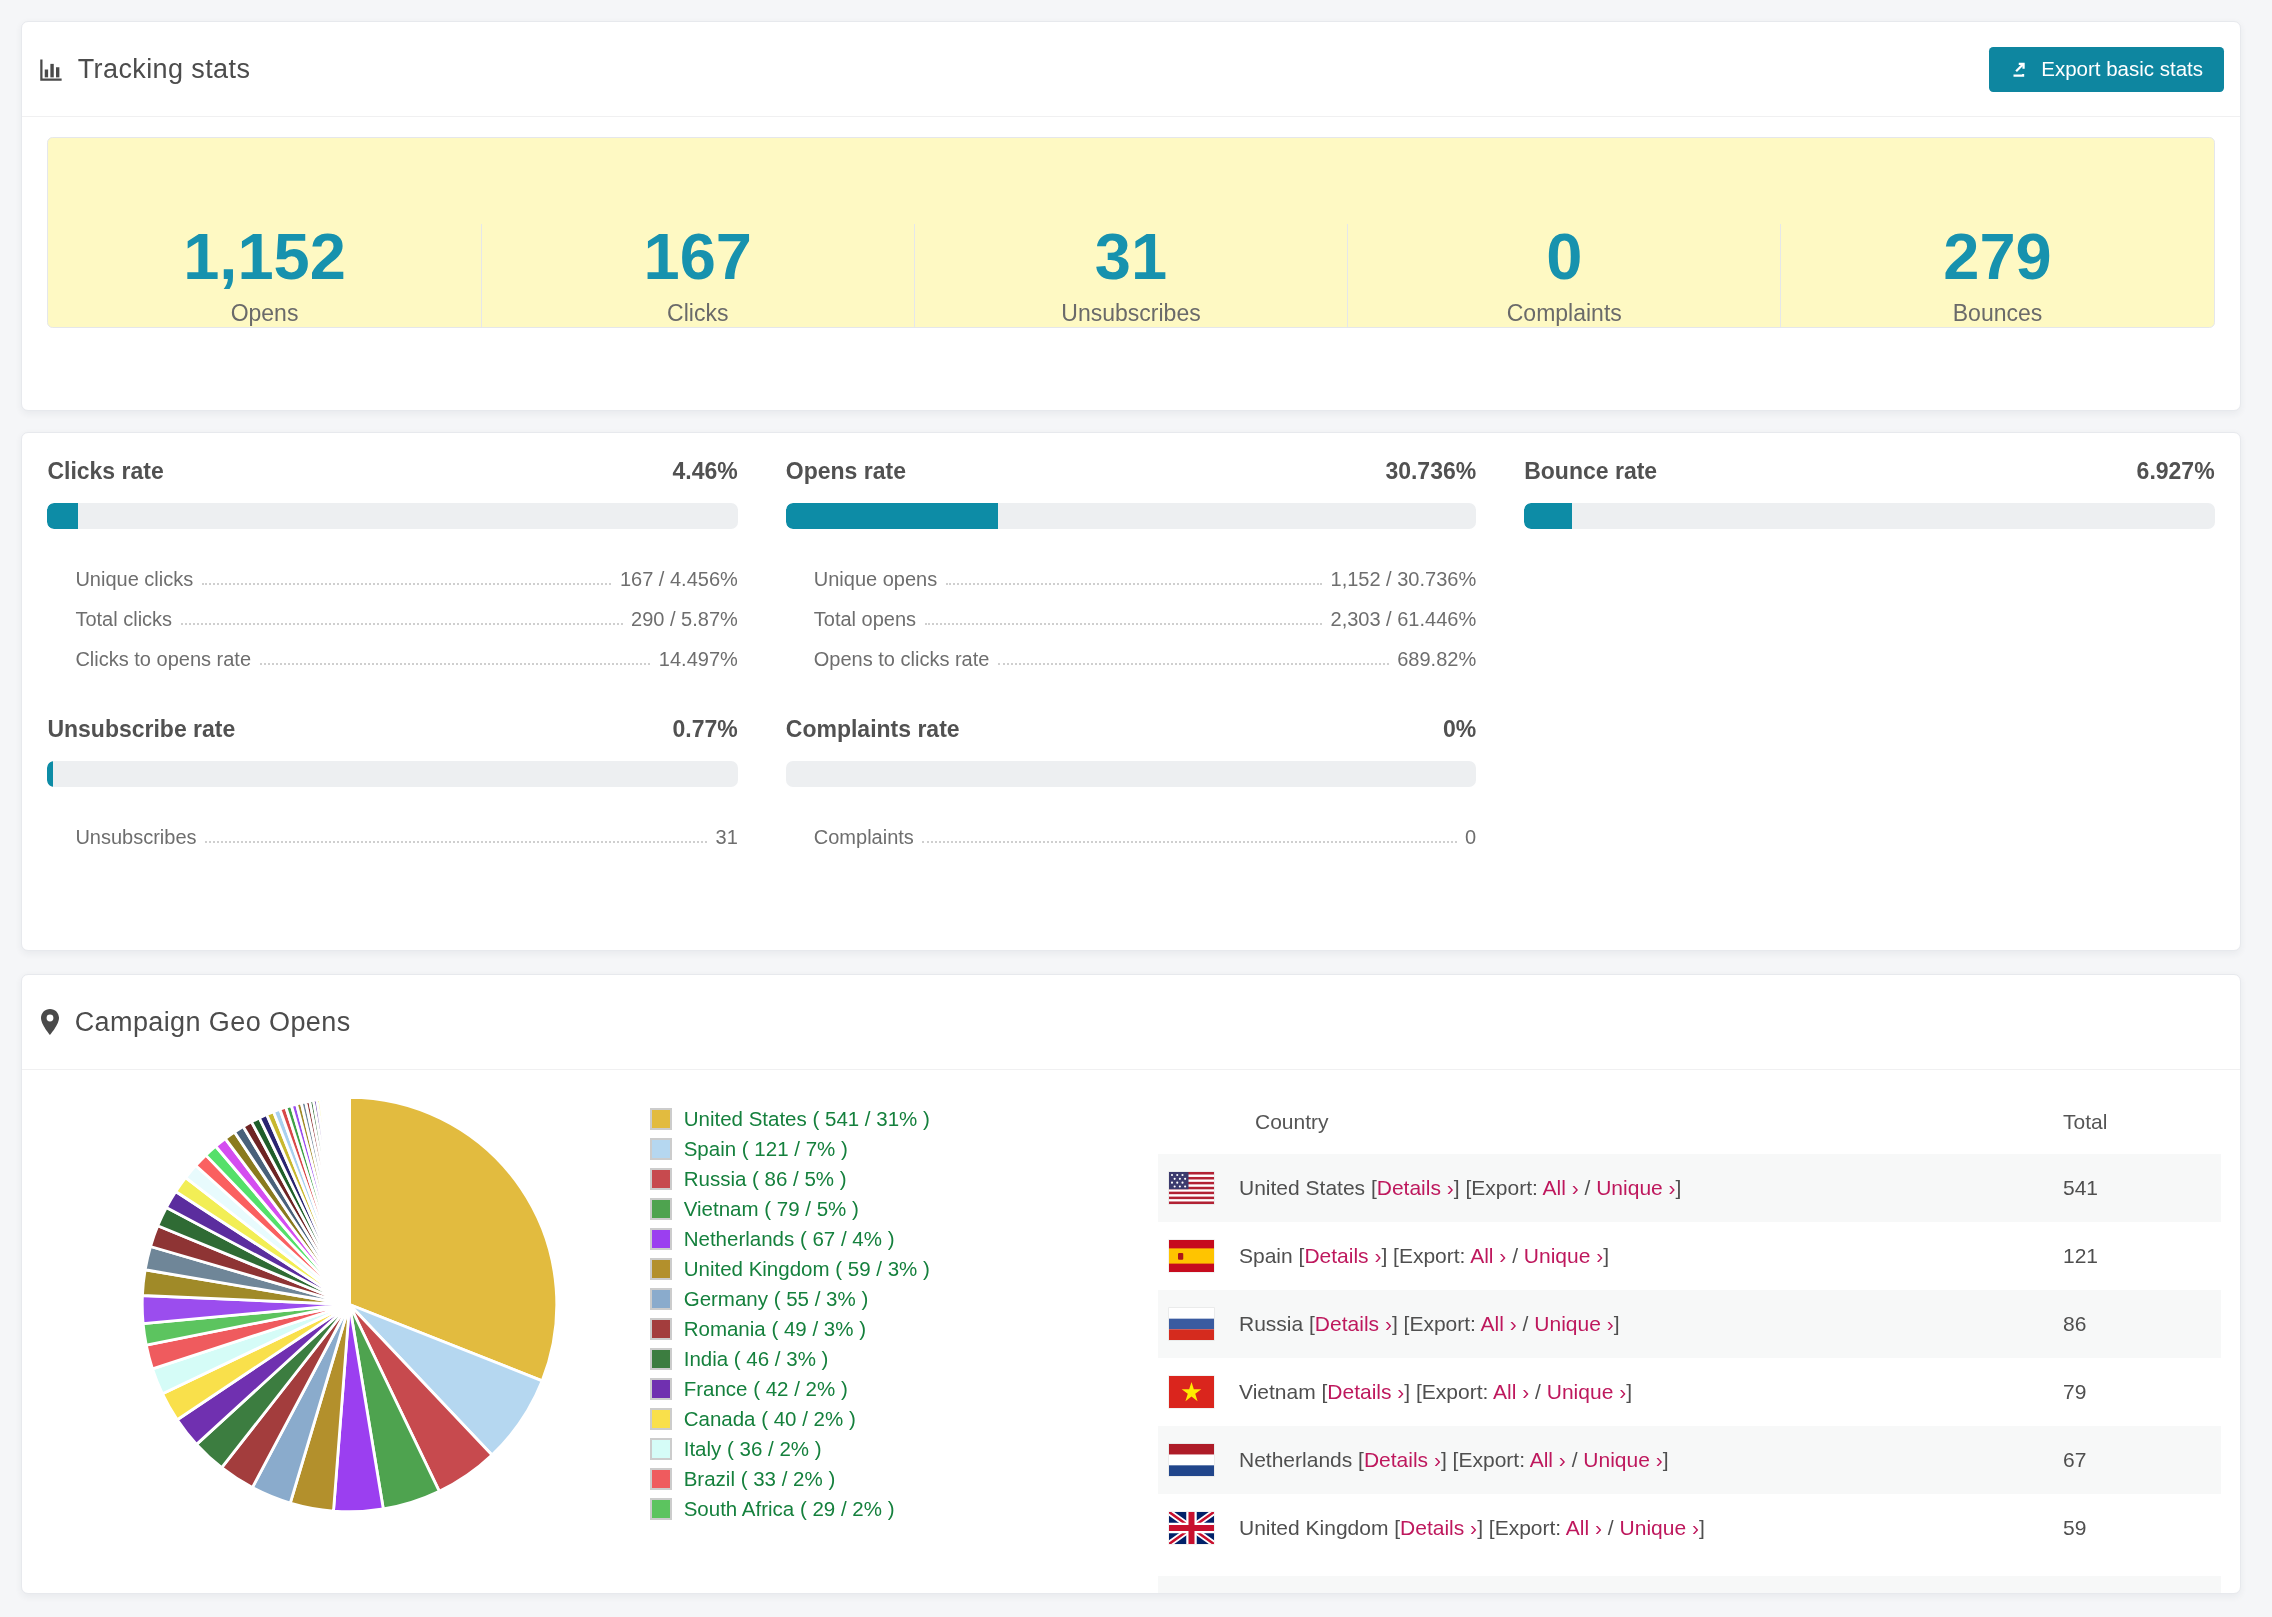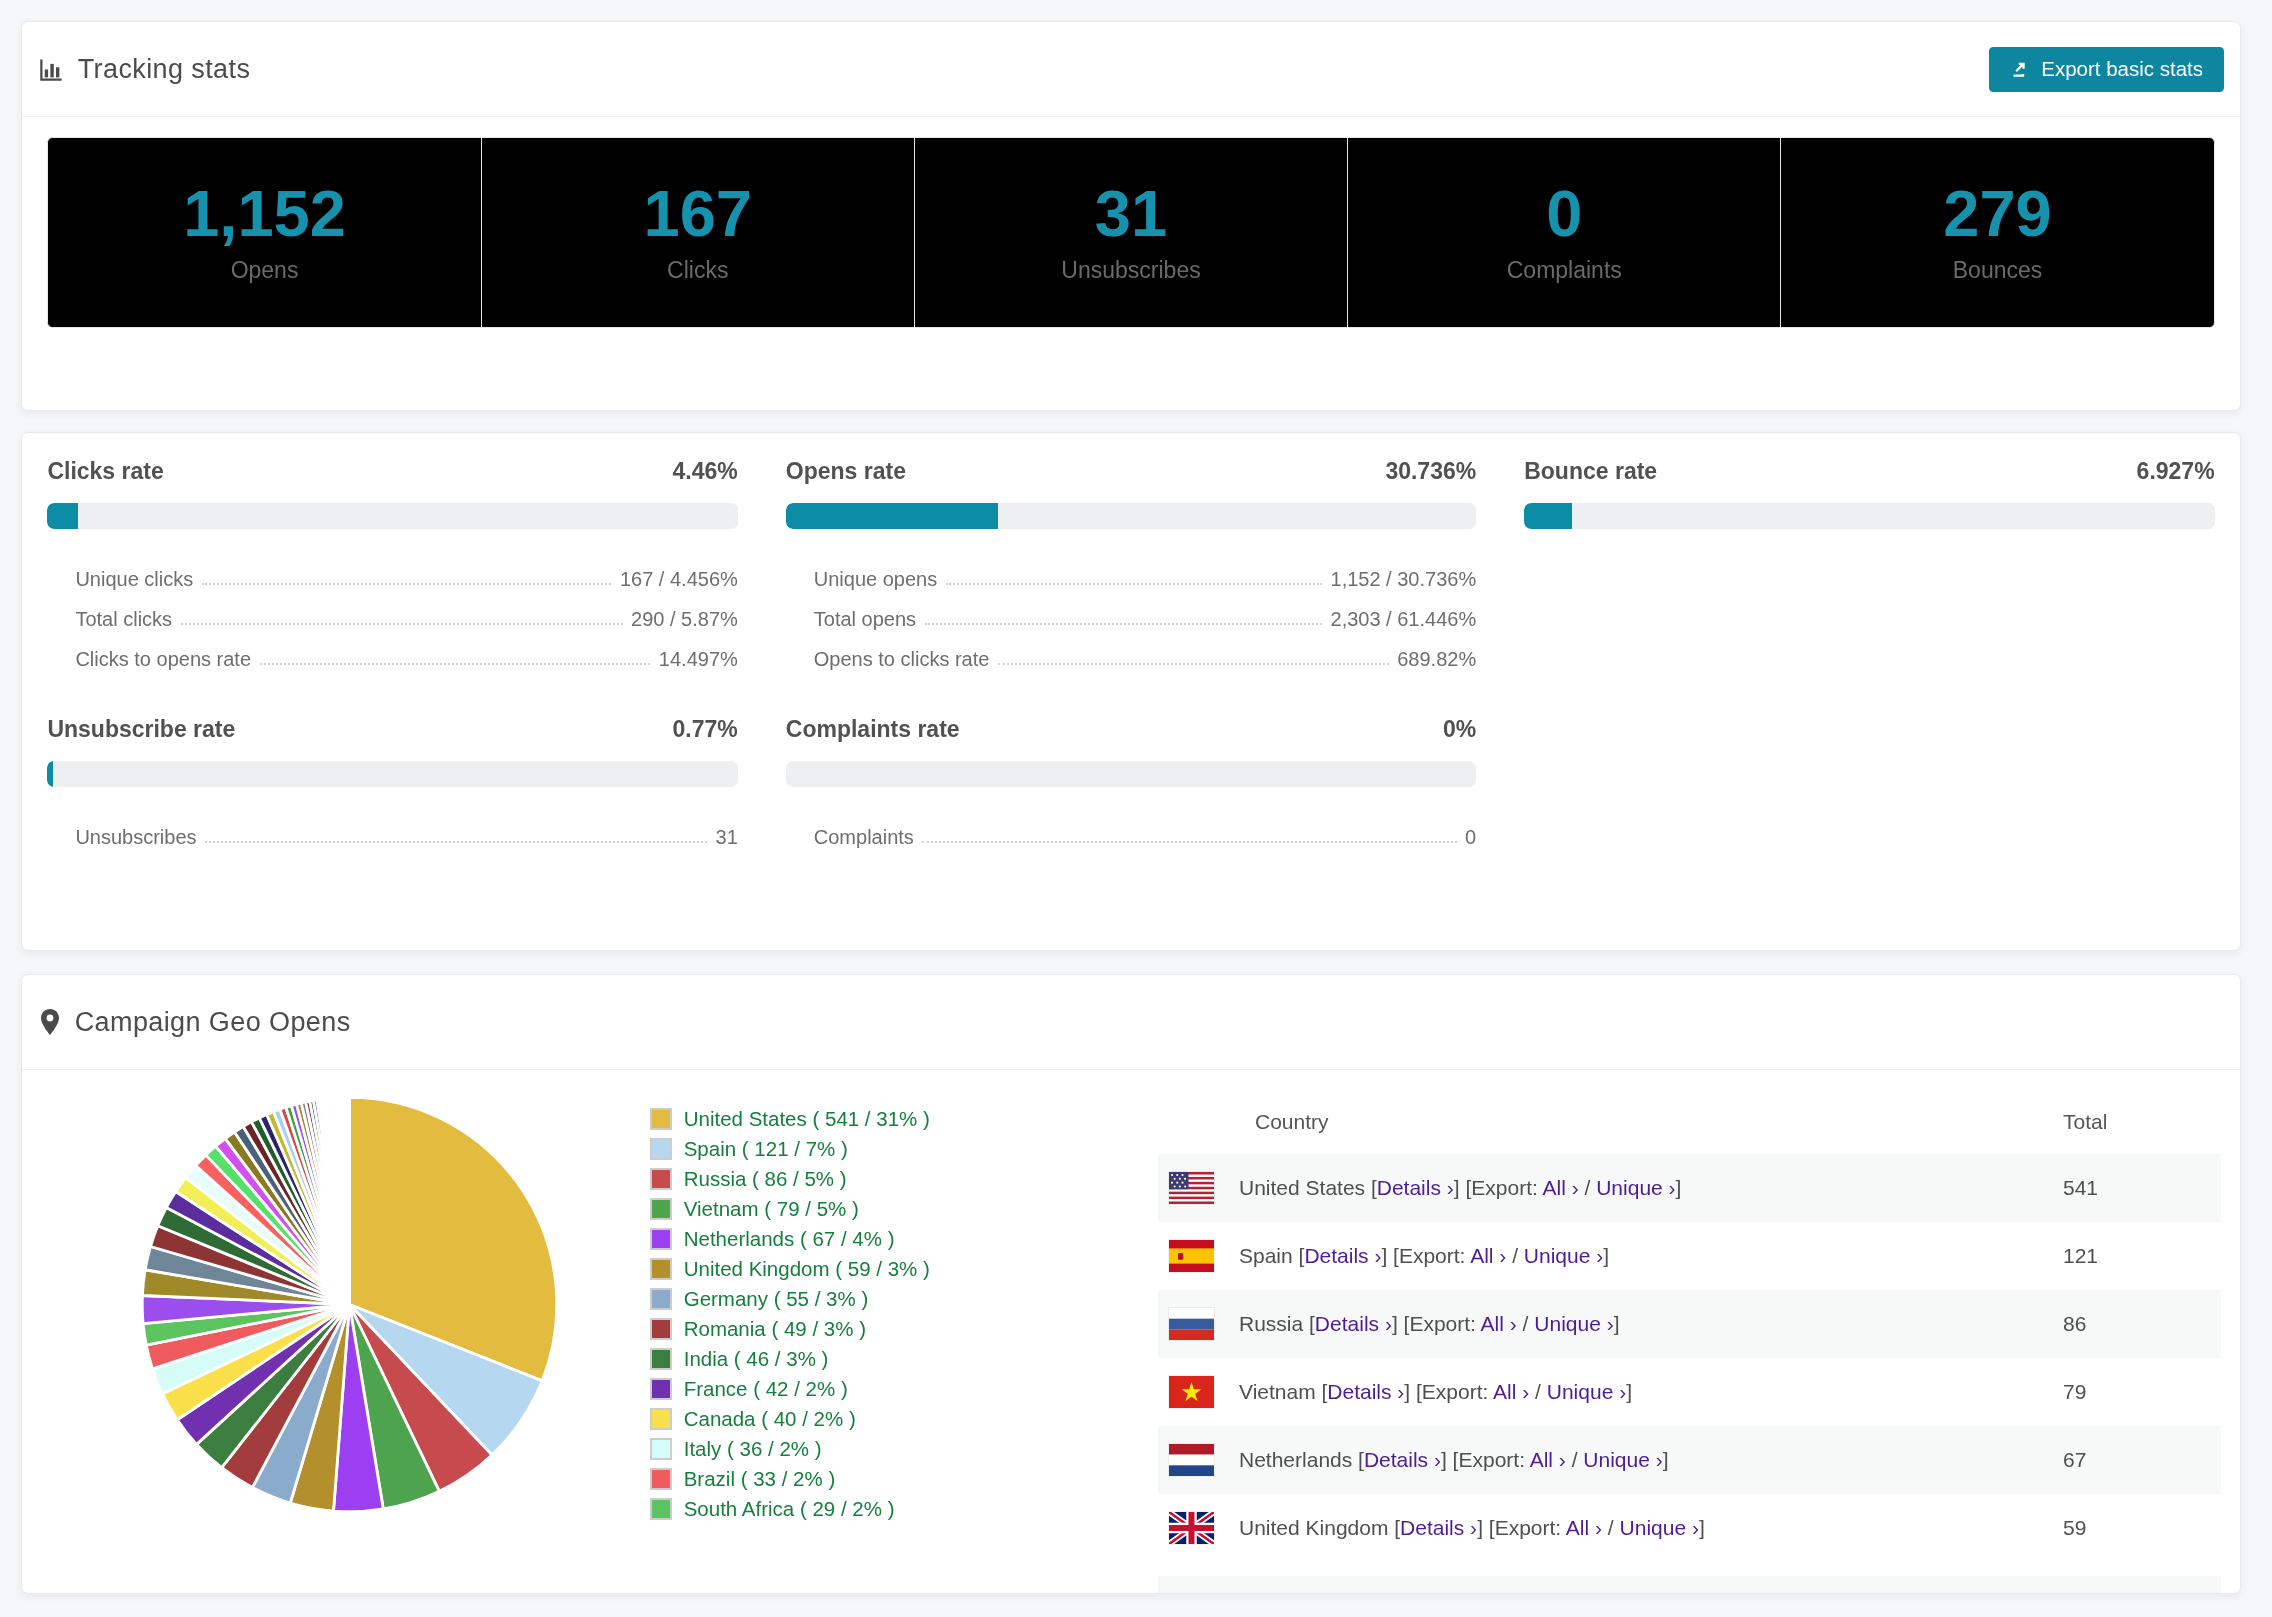--- a/index.html
+++ b/index.html
@@ -21,21 +21,21 @@
   .head-icon{margin-right:12.7px;display:flex;align-items:center;}
   
   #card-tracking{top:21px;height:390px;}
   .export-btn{
     margin-left:auto;display:flex;align-items:center;gap:10px;
     background:#0e86a0;color:#fff;border:none;border-radius:4.2px;
     height:45px;padding:0 21px;font-size:20.5px;font-family:inherit;cursor:pointer;
   }
   .stat-boxes{
     margin:20px 25.4px 0 25.4px;height:189px;display:flex;
-    border:0.7px solid #e5e7ea;border-radius:5.6px;overflow:hidden;background:#000000;
+    border:0.7px solid #e5e7ea;border-radius:5.6px;overflow:hidden;background:#fef9c3;align-items:flex-end;
   }
   .stat-cell{
     flex:1;display:flex;flex-direction:column;align-items:center;justify-content:center;
     border-right:0.7px solid #e5e7ea;
   }
   .stat-cell:last-child{border-right:none;}
   .stat-value{font-size:65px;font-weight:700;color:#1792ae;line-height:1;}
   .stat-label{font-size:23px;color:#6a6a6a;margin-top:11.3px;}
   
   #card-rates{top:432px;height:519px;padding:27px 25.4px;}
@@ -59,21 +59,21 @@
   #geo-table{position:absolute;left:1136px;top:19px;width:1063px;}
   .t-header{height:65px;display:flex;align-items:center;}
   .t-header .th-country{font-size:21px;color:#555;margin-left:97px;}
   .t-header .th-total{font-size:21px;color:#555;position:absolute;left:905px;}
   .t-row{height:68px;display:flex;align-items:center;position:relative;}
   .t-row.striped{background:#f7f8f8;}
   .t-flag{position:absolute;left:10.6px;width:45px;height:32px;box-shadow:0 0 0 0.7px rgba(0,0,0,.08);}
   .t-flag svg{display:block;width:45px;height:32px;}
   .t-cell{margin-left:81px;font-size:21px;color:#4f4f4f;white-space:nowrap;}
   .t-total{position:absolute;left:905px;font-size:21px;color:#4f4f4f;}
-  .t-link{color:#4c1d95;text-decoration:none;cursor:pointer;}
+  .t-link{color:#be185d;text-decoration:none;cursor:pointer;}
 </style>
 </head>
 <body>
 
 <div class="card" id="card-tracking">
   <div class="card-head">
     <span class="head-icon">
       <svg width="27" height="27" viewBox="0 0 24 24">
           <path d="M3 3v18h18" stroke="#4a4a4a" stroke-width="2" fill="none"></path>
           <rect x="6" y="12" width="3" height="7" fill="#4a4a4a"></rect>

